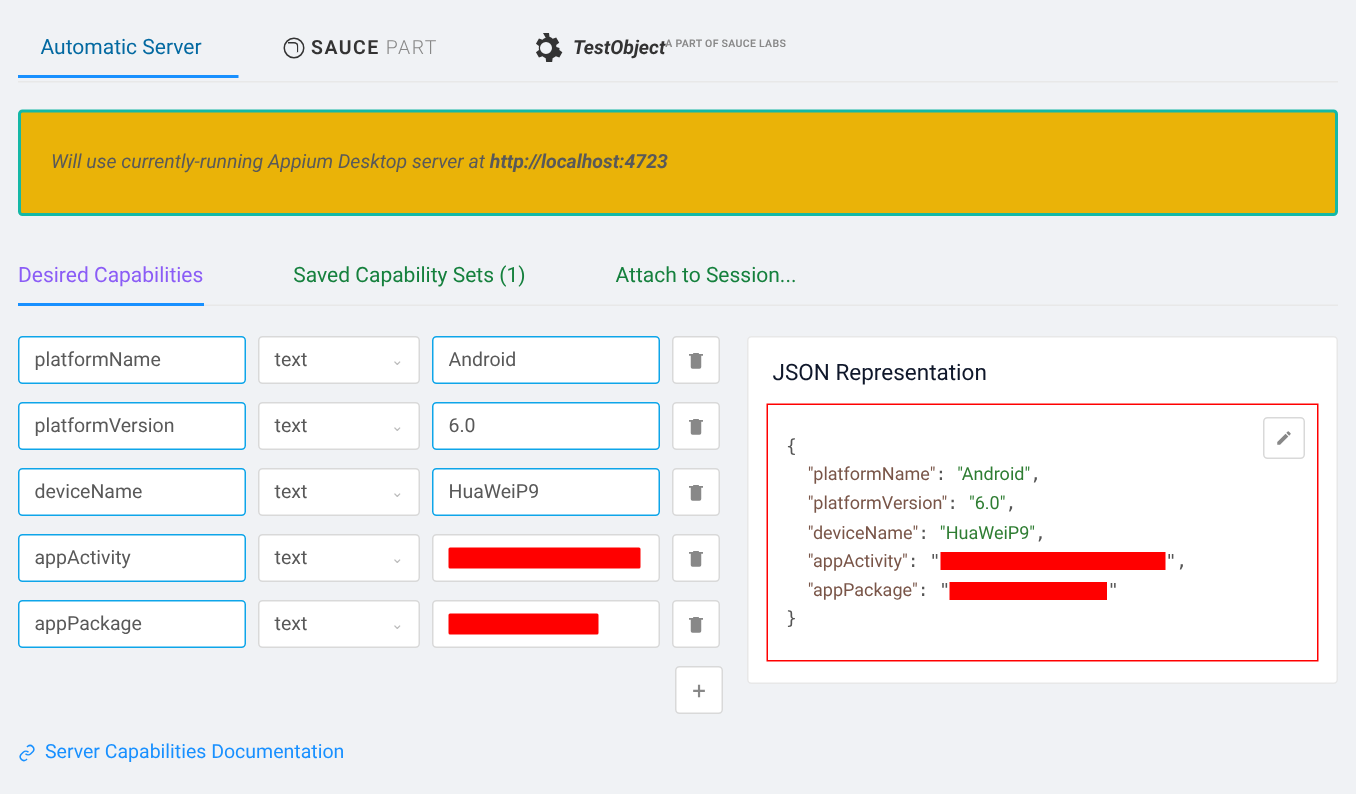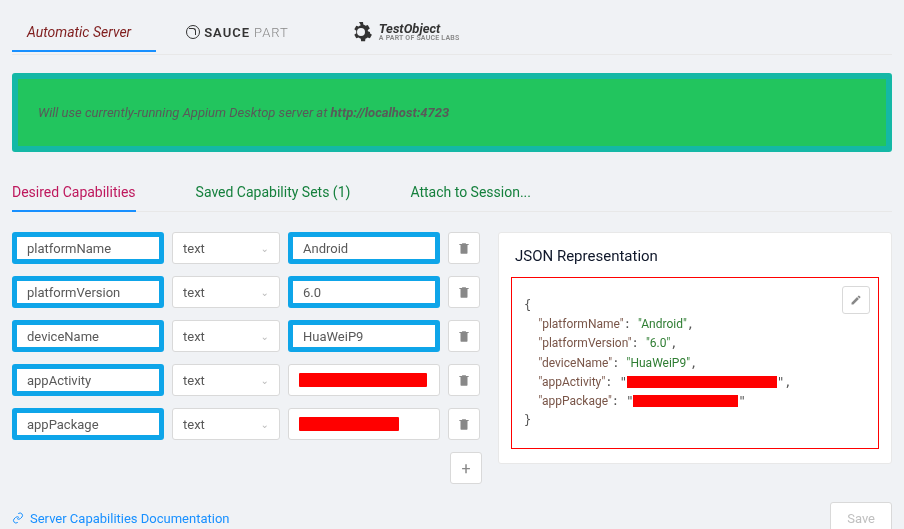--- a/index.html
+++ b/index.html
@@ -1,41 +1,41 @@
 <!DOCTYPE html>
 <html><head>
 <meta charset="utf-8">
 <style>
 * { box-sizing: border-box; margin: 0; padding: 0; font-family: -apple-system, BlinkMacSystemFont, "Segoe UI", Roboto, sans-serif; }
 body { background: #f0f2f5; padding: 10px 12px; font-size: 14px; color: #333; }
 .tabs-server { display: flex; align-items: center; border-bottom: 1px solid #e8e8e8; gap: 0; margin-bottom: 18px; }
 .tab-s { padding: 10px 25px 10px 15px; color: #595959; cursor: pointer; border-bottom: 2px solid transparent; margin-bottom: -1px; }
-.tab-s.active { color: #7f1d1d; border-bottom-color: #1890ff; font-style: italic; }
+.tab-s.active { color: #0369a1; border-bottom-color: #1890ff; }
 .tab-logo { padding: 10px 30px; display: flex; align-items: center; }
 .logo-sauce { font-size: 13px; letter-spacing: 1px; color: #333; font-weight: 600; display: flex; align-items: center; gap: 4px; }
 .logo-sauce .light { font-weight: 300; color: #888; }
 .logo-circle { width: 14px; height: 14px; border: 1.5px solid #333; border-radius: 50%; display: inline-block; position: relative; }
 .logo-circle::after { content: ""; position: absolute; width: 6px; height: 6px; border-top: 1.5px solid #333; border-right: 1.5px solid #333; border-radius: 0 3px 0 0; top: 2px; left: 2px; }
 .logo-test { display: flex; align-items: center; gap: 6px; }
 .gear { width: 24px; height: 24px; position: relative; }
 .gear svg { width: 24px; height: 24px; fill: #333; }
-.logo-test-text { display: flex; flex-direction: column; line-height: 1; }
+.logo-test-text { display: flex; flex-direction: row; line-height: 1; text-align: center; }
 .logo-test-text .main { font-size: 13px; font-style: italic; font-weight: 700; color: #333; }
 .logo-test-text .sub { font-size: 7px; color: #888; font-weight: 600; letter-spacing: 0.2px; }
-.card { background: #22c55e; border: 6px solid #14b8a6; border-radius: 3px; padding: 26px 20px; margin-bottom: 22px; }
+.card { background: #eab308; border: 2px solid #14b8a6; border-radius: 3px; padding: 26px 20px; margin-bottom: 22px; }
 .card-text { font-style: italic; color: #595959; font-size: 13px; }
 .card-text b { font-weight: 700; }
 .tabs-cap { display: flex; border-bottom: 1px solid #e8e8e8; margin-bottom: 20px; }
 .tab-c { padding: 10px 0; margin-right: 60px; color: #15803d; cursor: pointer; border-bottom: 2px solid transparent; margin-bottom: -1px; font-size: 14px; }
-.tab-c.active { color: #be185d; border-bottom-color: #1890ff; }
+.tab-c.active { color: #8b5cf6; border-bottom-color: #1890ff; }
 .row { display: flex; gap: 16px; align-items: flex-start; }
 .col-left { flex: 0 0 470px; }
 .col-right { flex: 1; }
 .cap-row { display: flex; gap: 8px; margin-bottom: 12px; align-items: center; }
-.inp { height: 32px; border: 5px solid #0ea5e9; border-radius: 3px; background: #fff; padding: 0 10px; font-size: 13px; color: #595959; outline: none; }
+.inp { height: 32px; border: 1px solid #0ea5e9; border-radius: 3px; background: #fff; padding: 0 10px; font-size: 13px; color: #595959; outline: none; }
 .inp.name { width: 152px; }
 .sel { width: 108px; height: 32px; border: 1px solid #d9d9d9; border-radius: 3px; background: #fff; padding: 0 10px; font-size: 13px; color: #595959; display: flex; align-items: center; justify-content: space-between; cursor: pointer; }
 .sel .chev { font-size: 10px; color: #bbb; }
 .inp.val { width: 152px; }
 .del-btn { width: 32px; height: 32px; border: 1px solid #d9d9d9; border-radius: 3px; background: #fff; display: flex; align-items: center; justify-content: center; cursor: pointer; color: #888; }
 .del-btn svg { width: 14px; height: 14px; fill: #888; }
 .redact { background: #ff0000; display: inline-block; height: 14px; border-radius: 1px; }
 .val-redact { width: 152px; height: 32px; border: 1px solid #d9d9d9; border-radius: 3px; background: #fff; padding: 6px 10px; display: flex; align-items: center; }
 .add-row { display: flex; justify-content: flex-end; margin-top: 4px; padding-right: 0px; }
 .add-btn { width: 32px; height: 32px; border: 1px solid #d9d9d9; border-radius: 3px; background: #fff; display: flex; align-items: center; justify-content: center; cursor: pointer; font-size: 16px; color: #888; }
@@ -193,15 +193,14 @@
 </div>
 
 <div class="footer">
   <a class="doc-link">
     <svg viewBox="0 0 24 24">
         <path d="M10 13a5 5 0 007 0l3-3a5 5 0 00-7-7l-1 1M14 11a5 5 0 00-7 0l-3 3a5 5 0 007 7l1-1" stroke="#1890ff" stroke-width="2" fill="none"></path>
       </svg>
     <span>Server Capabilities Documentation</span>
   </a>
   <div class="btns">
-    <div class="btn disabled">Save</div>
   </div>
 </div>
 
 </body></html>

